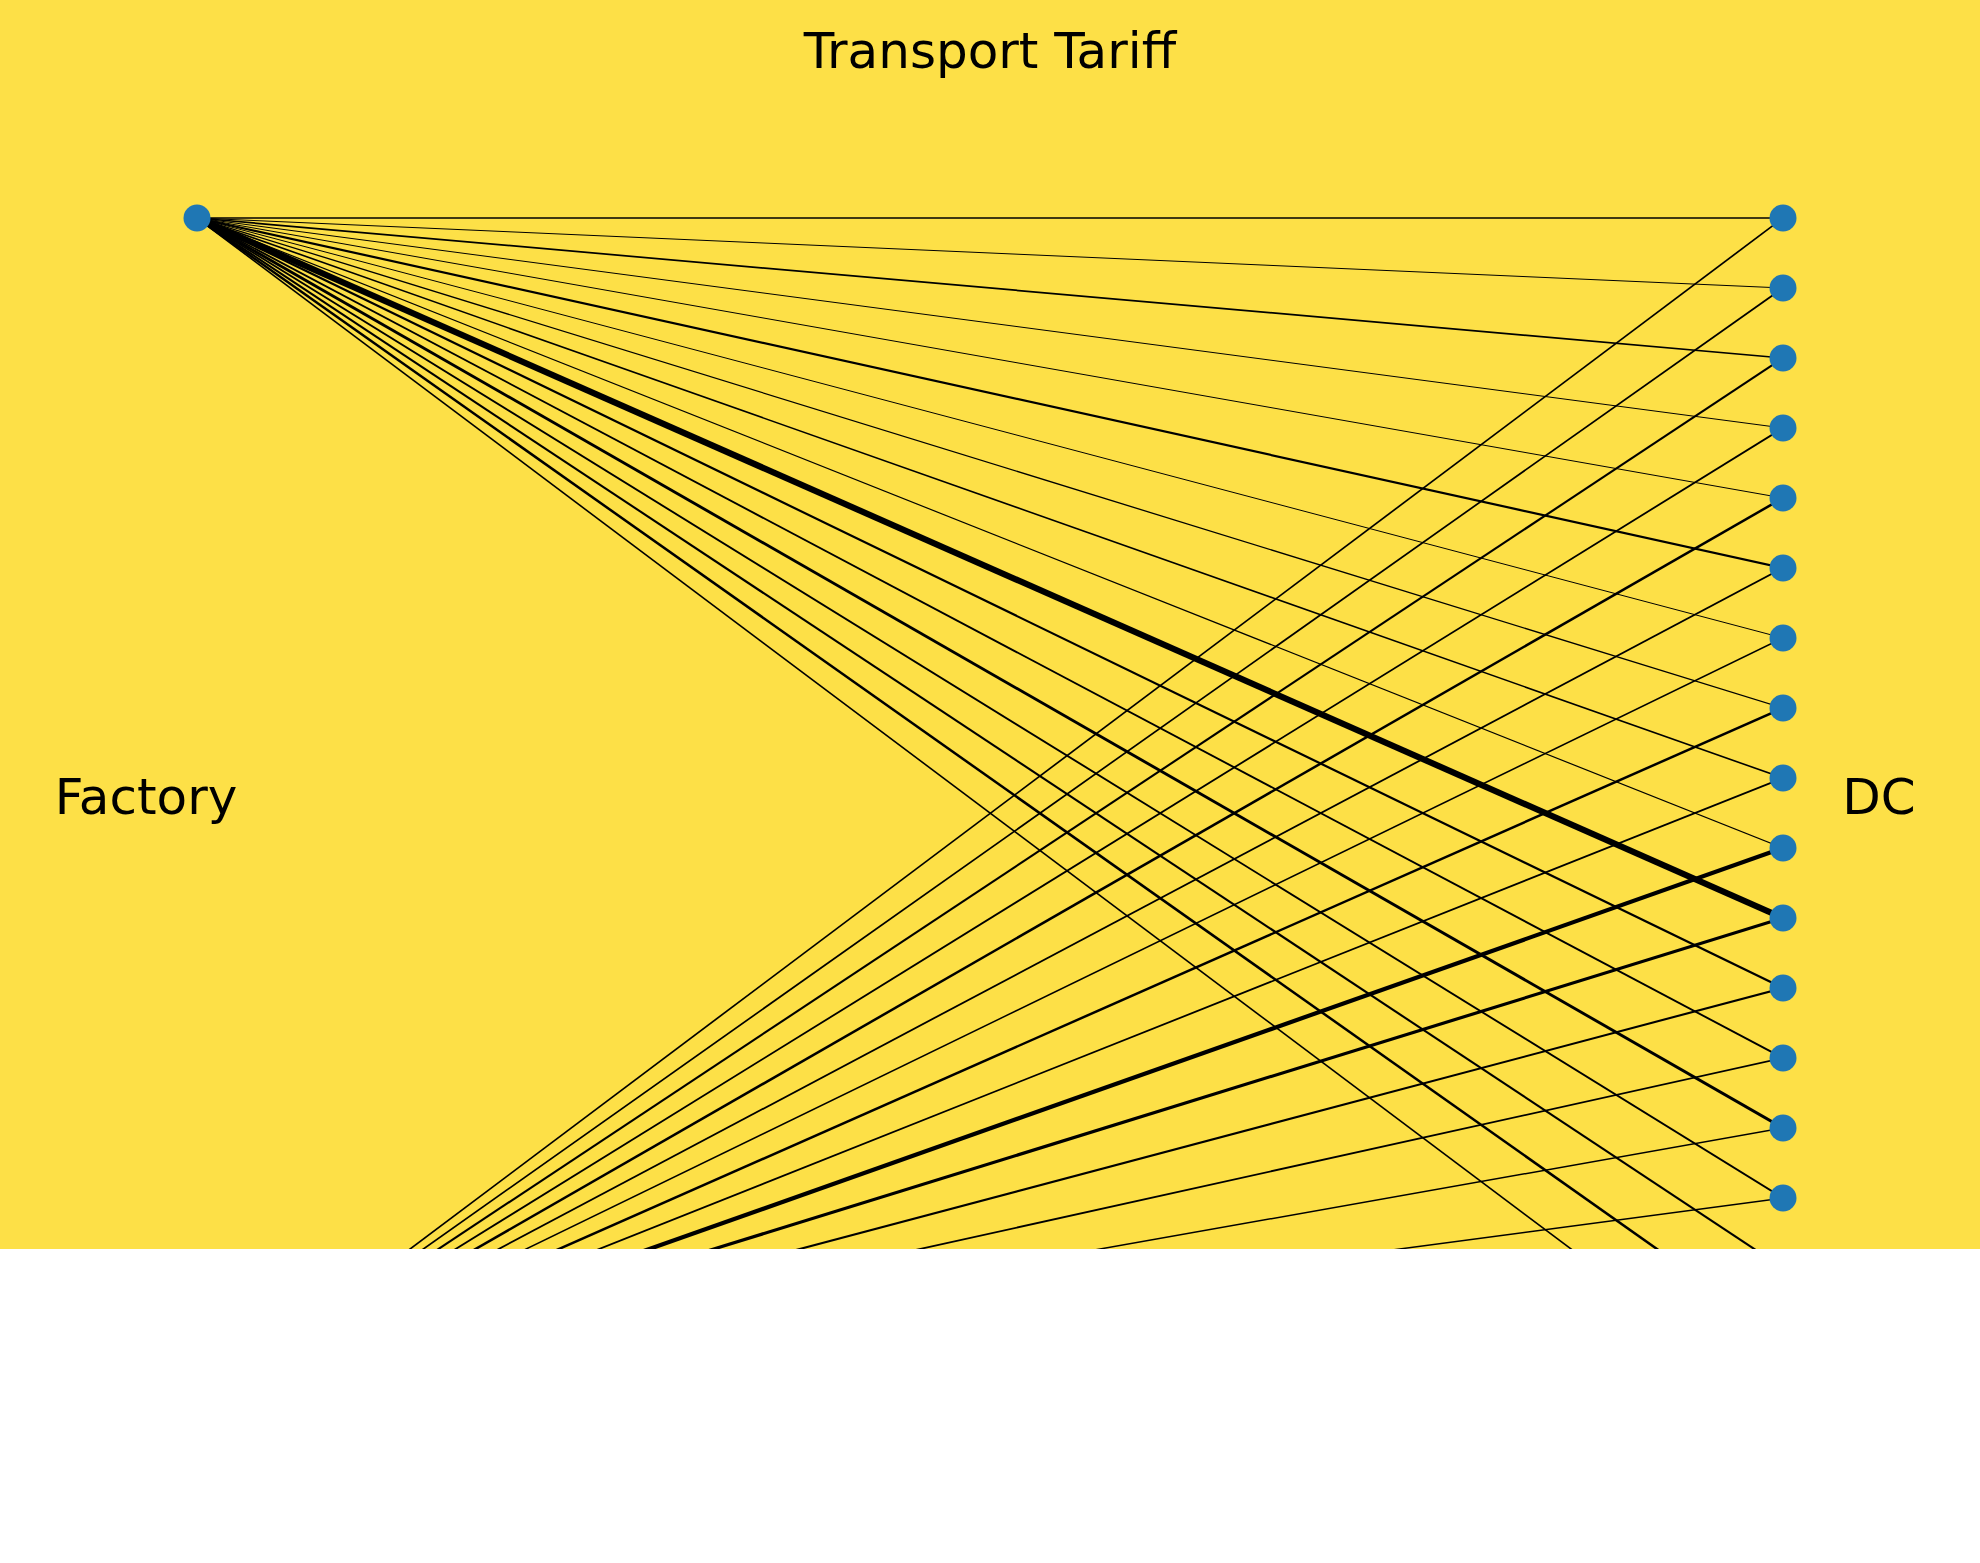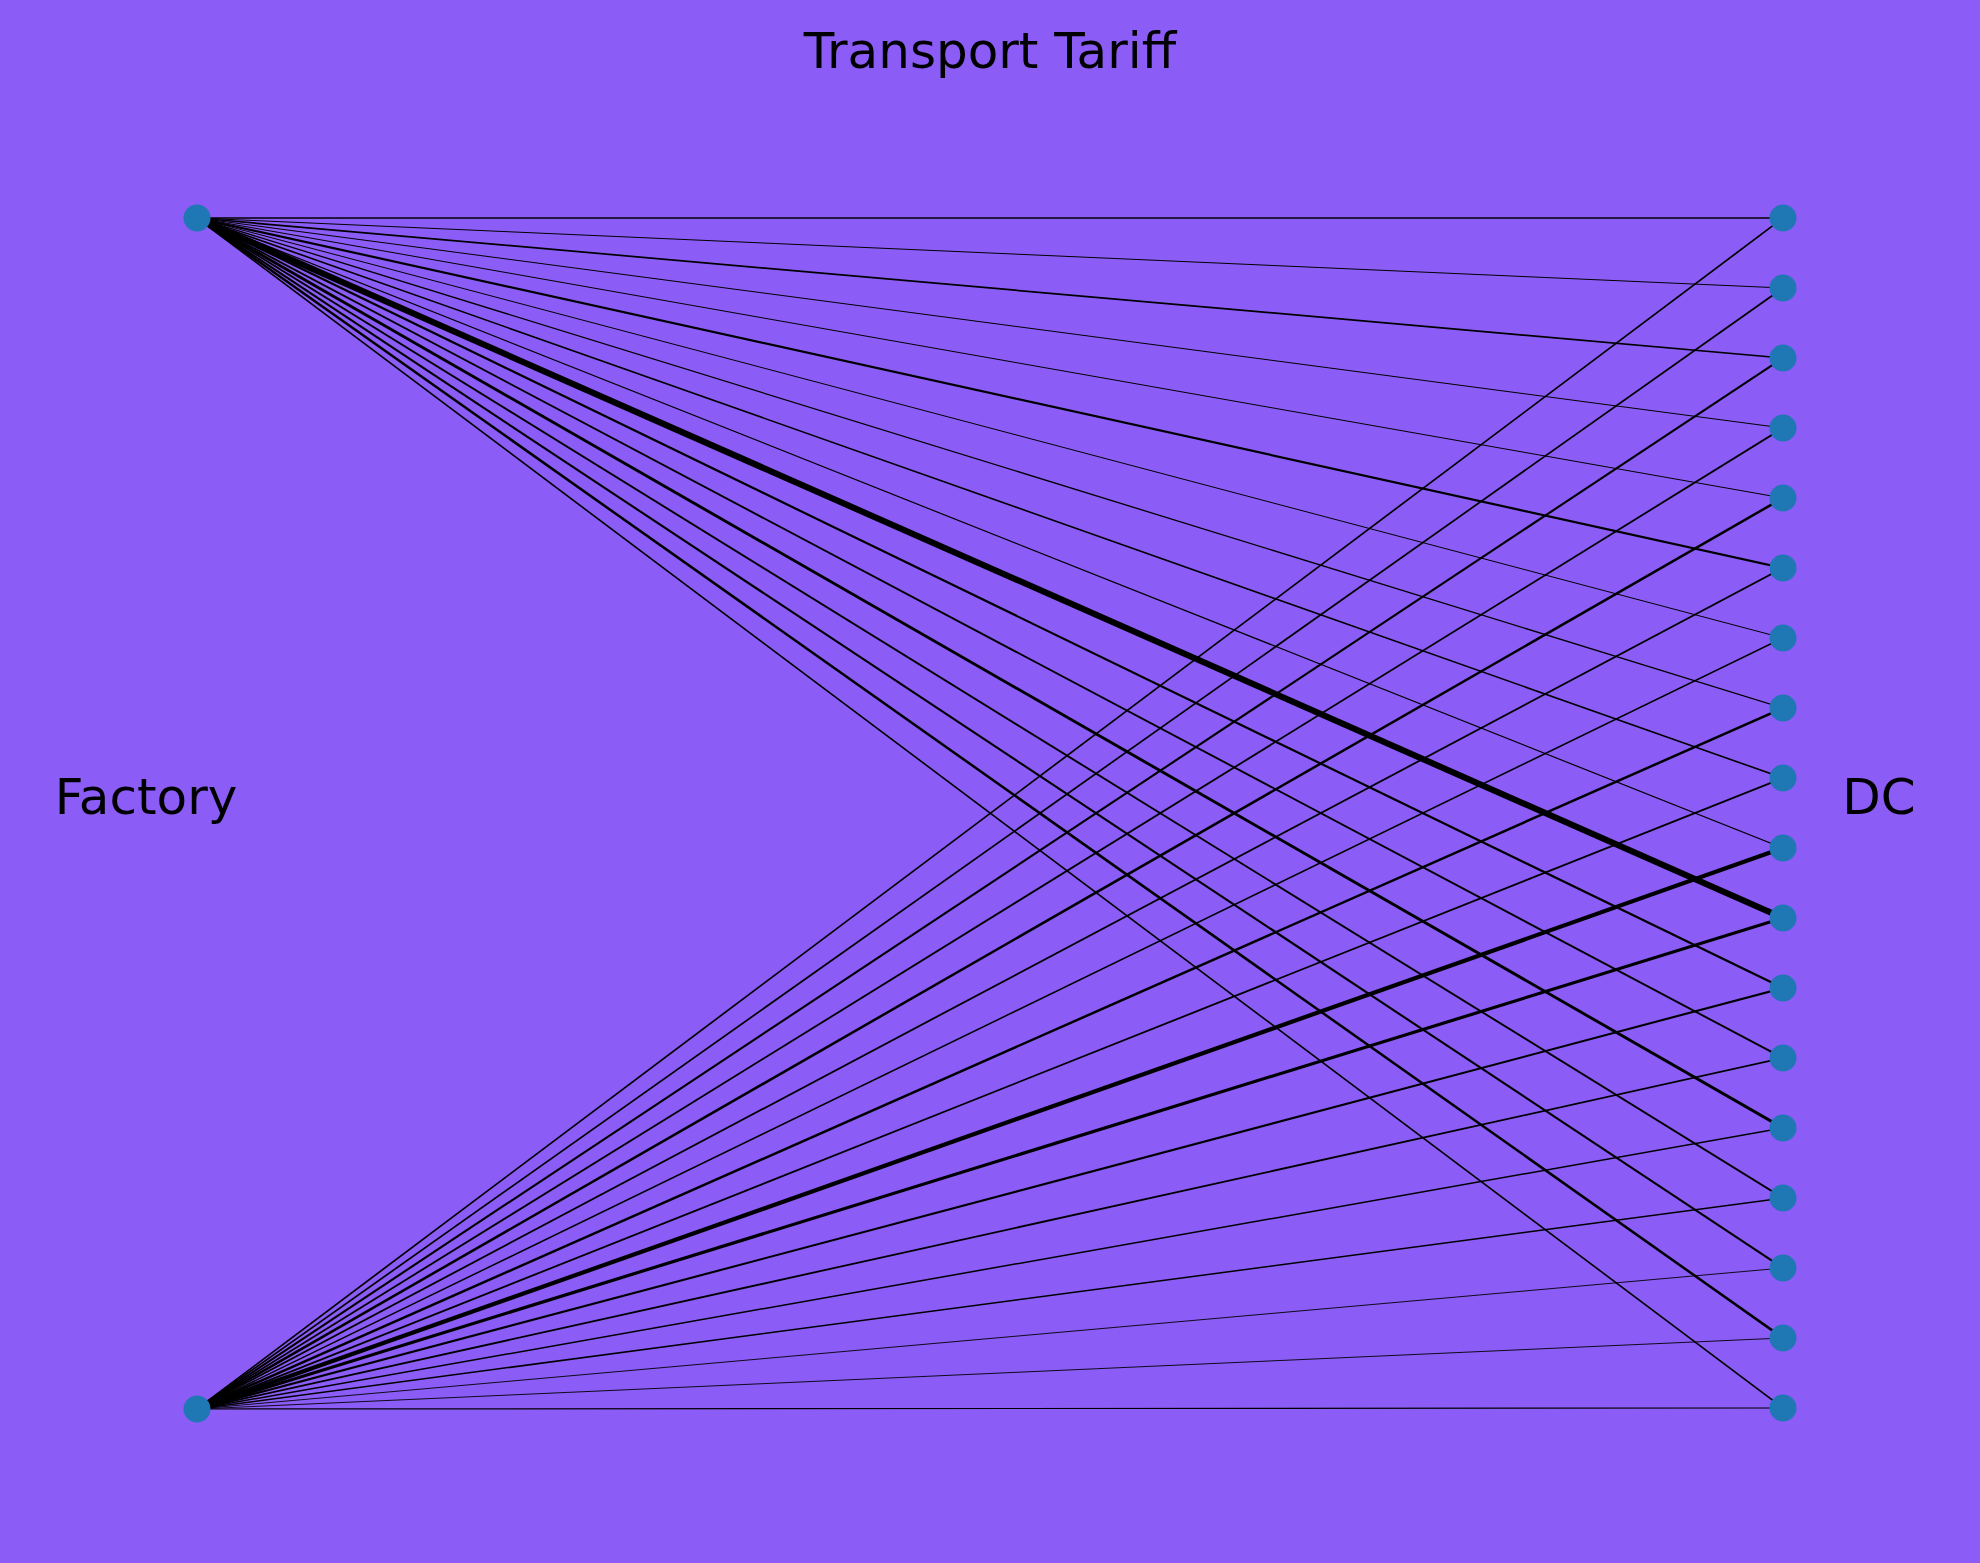--- a/index.html
+++ b/index.html
@@ -4,22 +4,22 @@
 <style>
   html, body {
     margin: 0;
     padding: 0;
     background: #ffffff;
     font-family: "DejaVu Sans", sans-serif;
   }
   .figure {
     position: relative;
     width: 1980px;
-    height: 1563px;
-    background: #8b5cf6;
+    height: 1249px;
+    background: #fde047;
     overflow: hidden;
   }
   svg { display: block; }
   .title-text {
     font-size: 50px;
     fill: #000000;
   }
   .side-label {
     font-size: 50px;
     fill: #000000;

